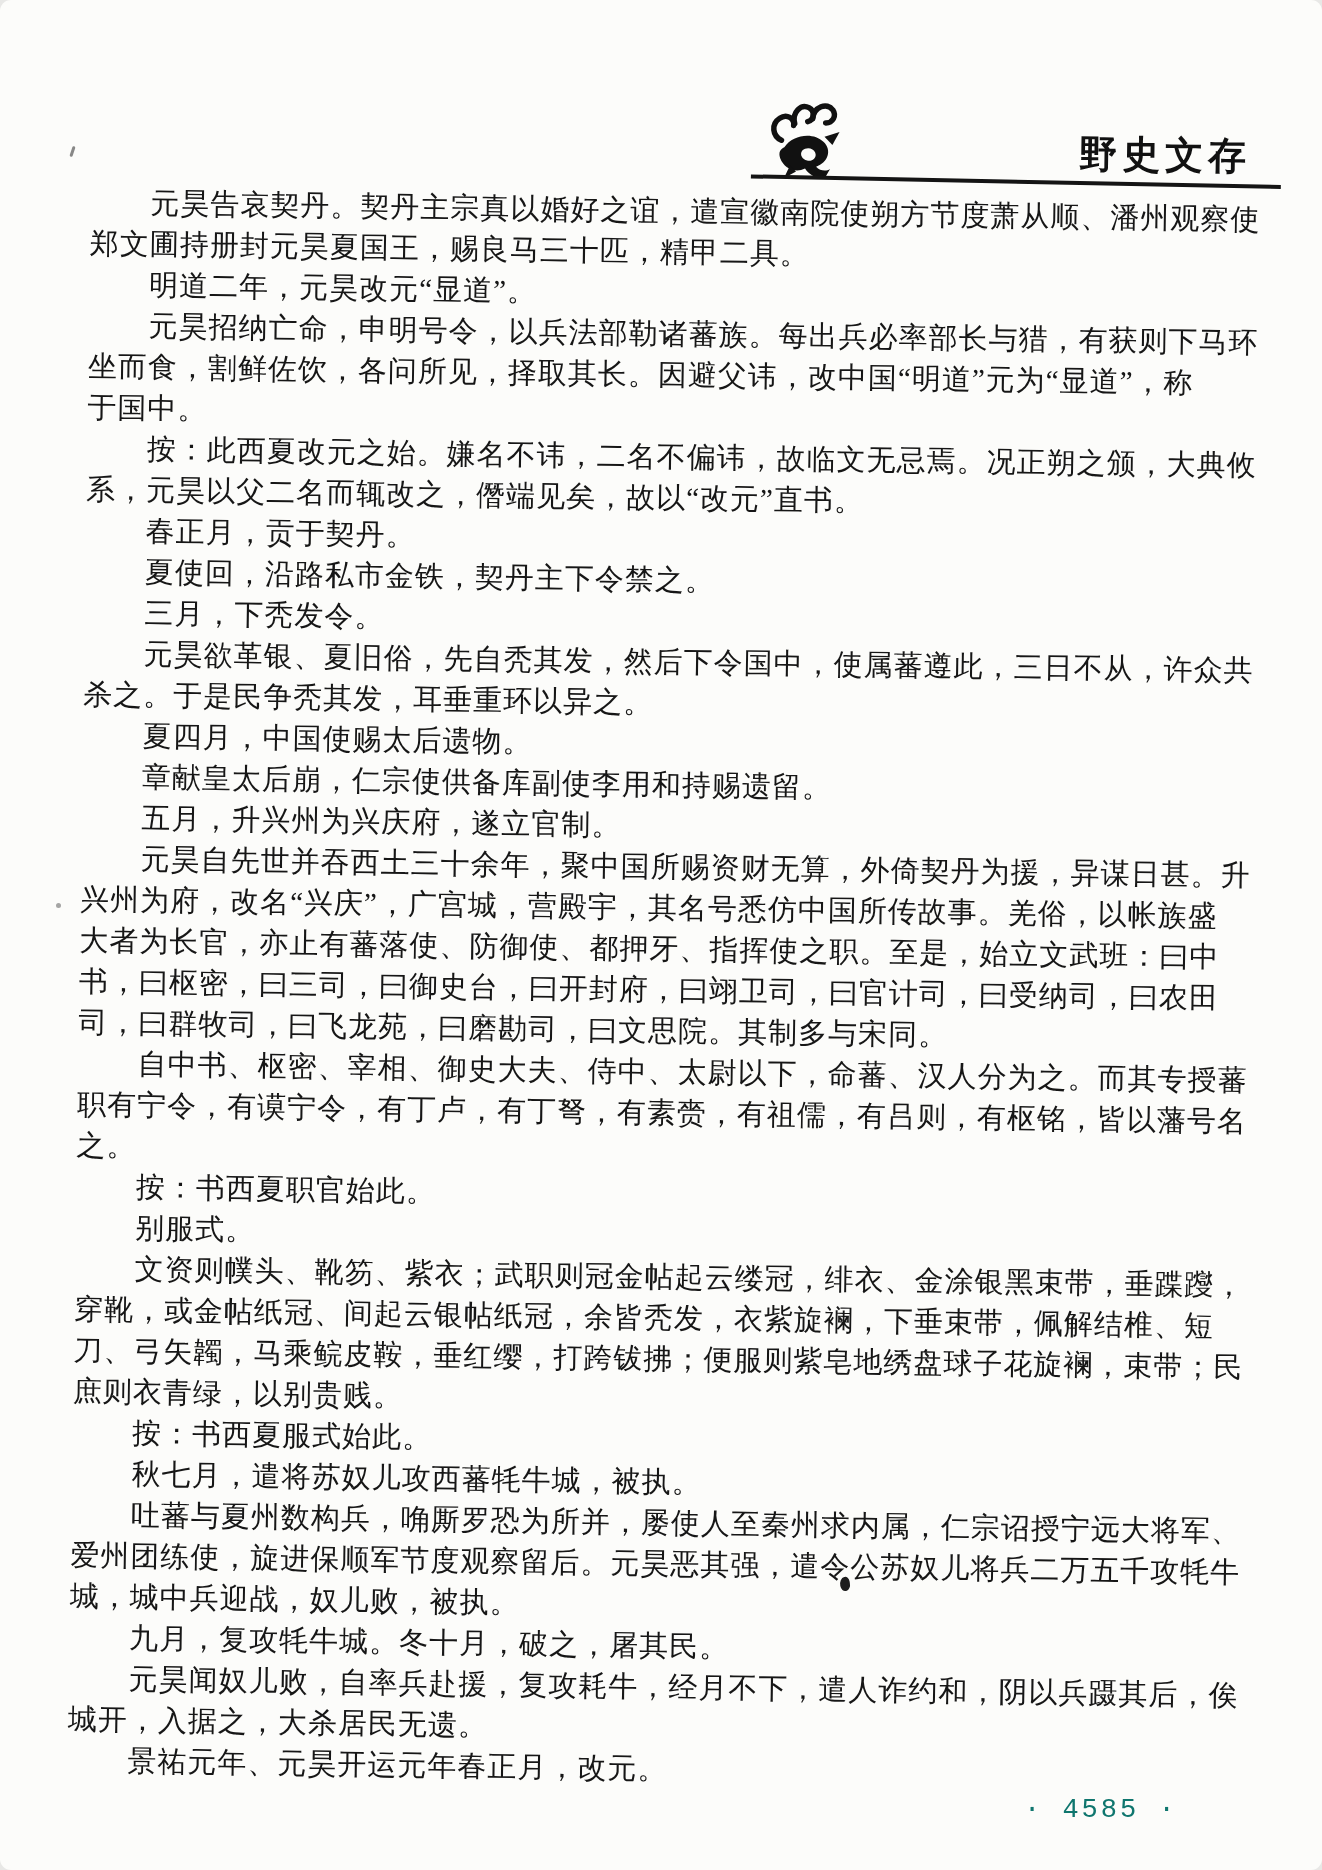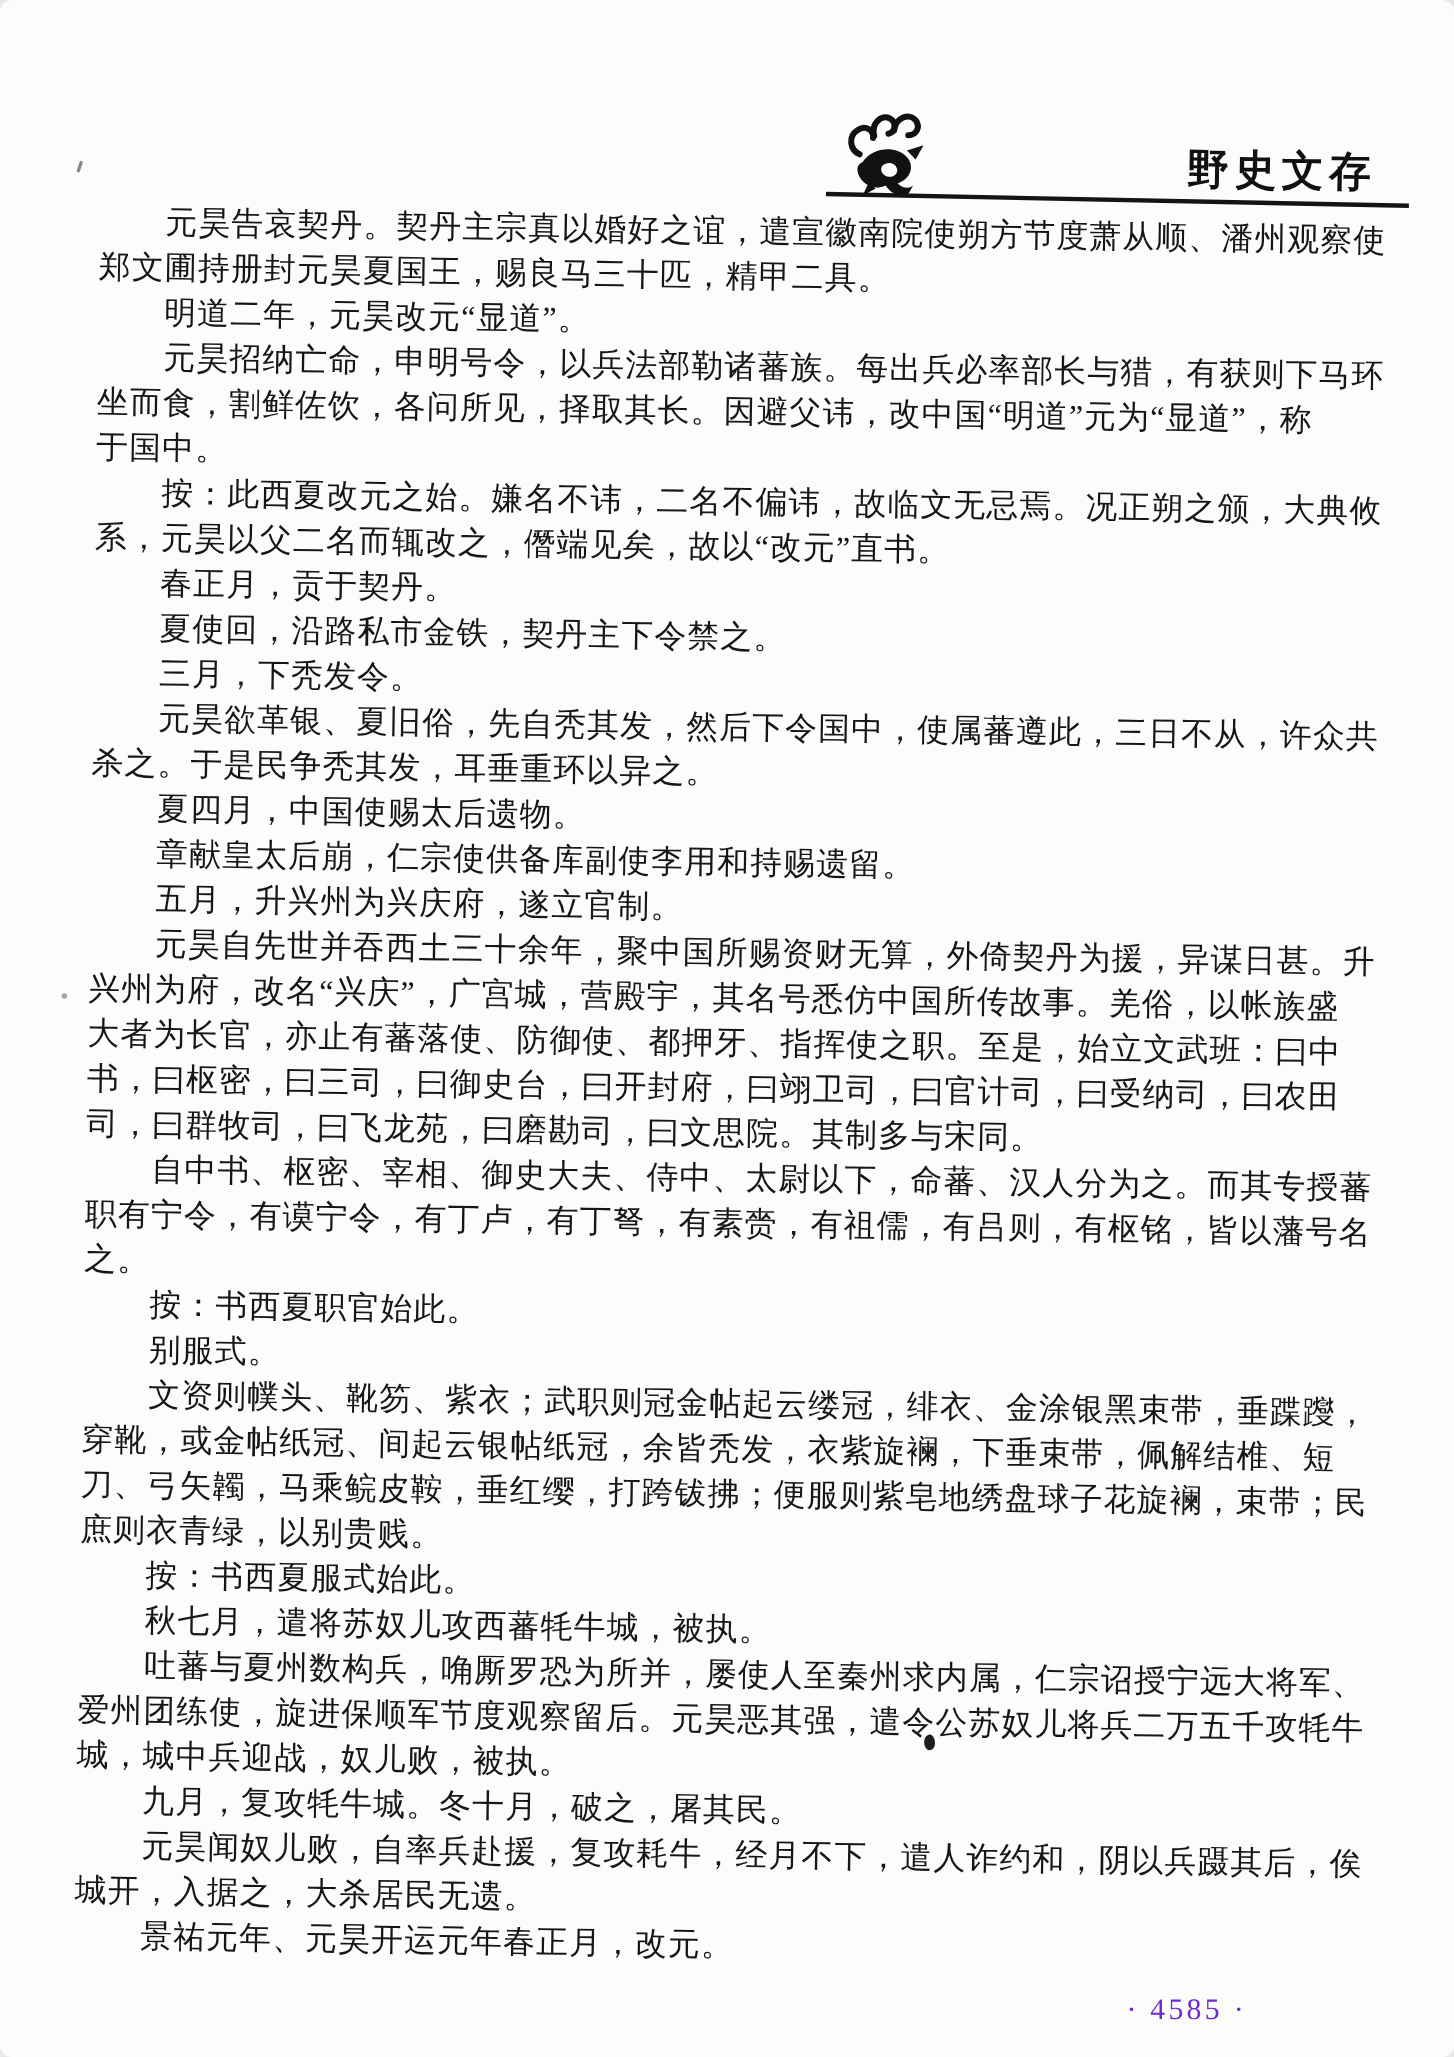--- a/index.html
+++ b/index.html
@@ -30,22 +30,22 @@
   }
   .body {
     padding-top:6px;
     font-family:"Liberation Serif","DejaVu Serif",serif;
     font-size:29px; line-height:41px; letter-spacing:1px;
   }
   .line { white-space:nowrap; height:41px; }
   .line.indent { padding-left:60px; }
   .footer {
     position:absolute; left:1024px; top:1795px;
-    font-family:Liberation Serif, serif;
-    font-size:27px; letter-spacing:3px; color:#6d28d9; white-space:nowrap;margin-top:16px;
+    font-family:Liberation Mono, monospace;
+    font-size:27px; letter-spacing:3px; color:#0f766e; white-space:nowrap;
   }
   .speck-tick {
     position:absolute; left:71px; top:146px; width:3px; height:11px;
     background:#4a4a4a; transform:rotate(18deg); opacity:.65; border-radius:2px;
   }
   .speck-blot {
     position:absolute; left:840px; top:1577px; width:10px; height:14px;
     background:#1d1d1d; border-radius:60% 40% 55% 45%; transform:rotate(-12deg);
   }
   .speck-dot {

